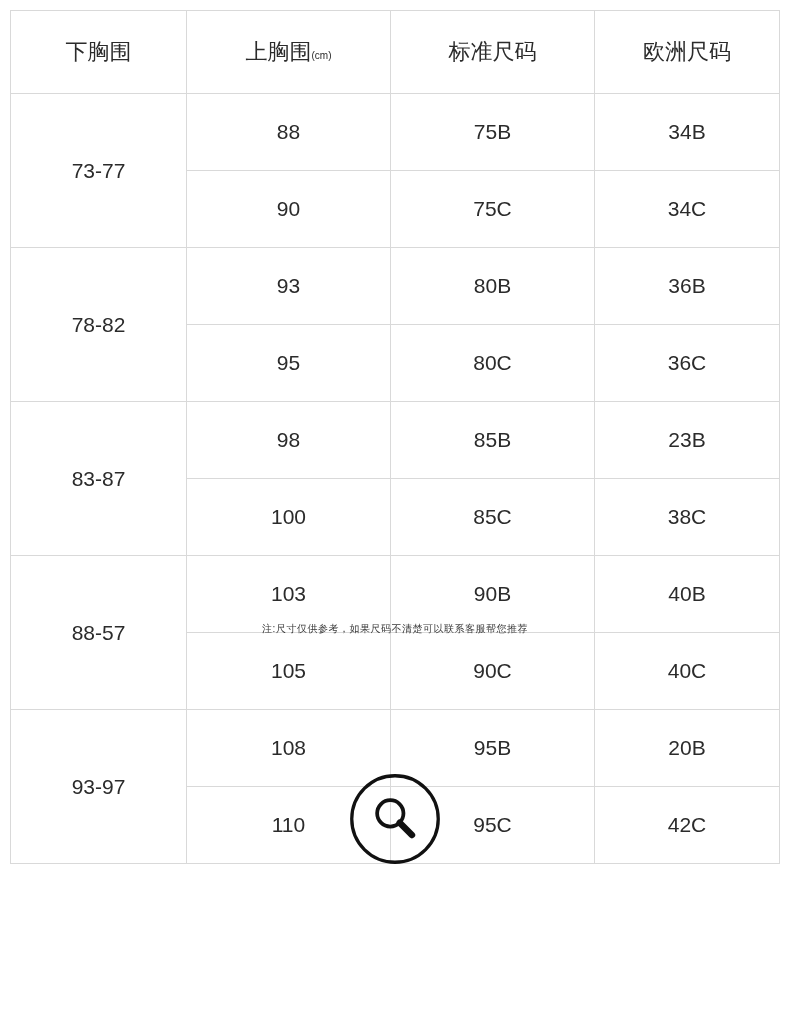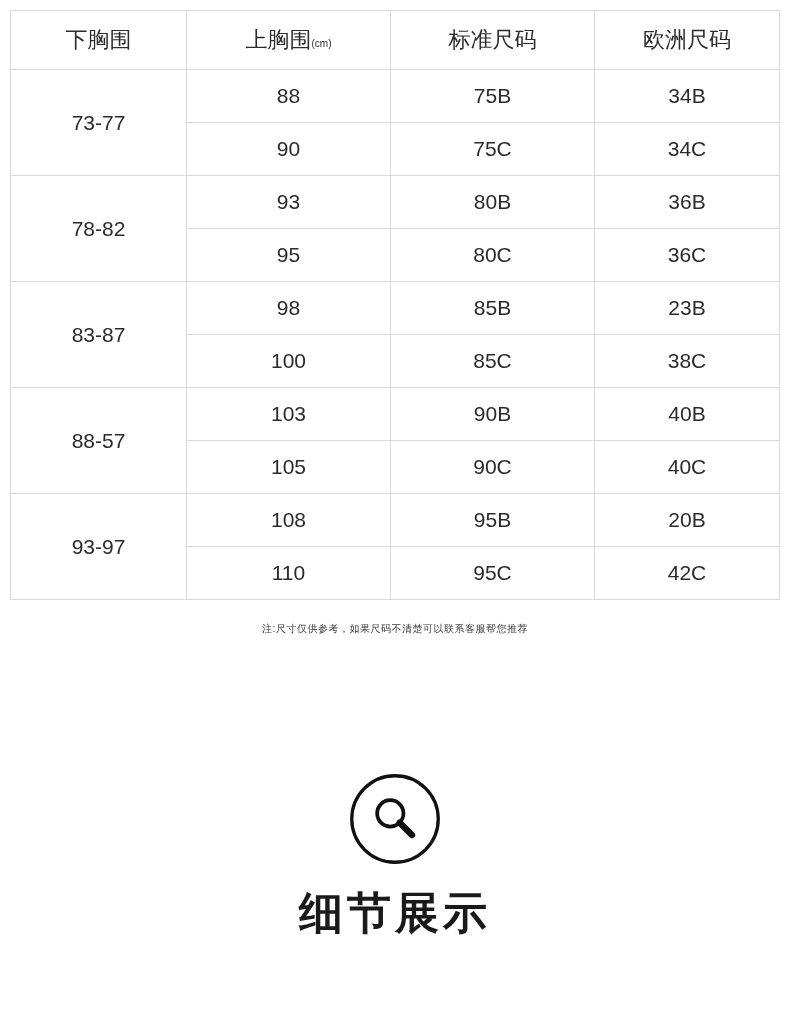--- a/index.html
+++ b/index.html
@@ -38,21 +38,21 @@
   table.size-table col.c4 { width: 185px; }
 
   table.size-table th,
   table.size-table td {
     border: 1px solid #d9d9d9;
     text-align: center;
     vertical-align: middle;
     font-weight: normal;
     color: #2b2b2b;
     font-size: 21px;
-    padding: 0;
+    padding: 12px;
   }
   table.size-table thead th {
     height: 58px;
     font-size: 22px;
   }
   table.size-table tbody td {
     height: 52px;
   }
   .unit {
     font-size: 10px;
@@ -186,16 +186,15 @@
   </div>
 
   <div class="note">注:尺寸仅供参考，如果尺码不清楚可以联系客服帮您推荐</div>
 
   <div class="detail-block">
     <svg class="magnifier" viewBox="0 0 100 100">
       <circle cx="50" cy="50" r="46" fill="none" stroke="#111111" stroke-width="3.5"></circle>
       <circle cx="45" cy="44" r="14" fill="none" stroke="#111111" stroke-width="4"></circle>
       <line x1="55" y1="54" x2="68" y2="67" stroke="#111111" stroke-width="7" stroke-linecap="round"></line>
     </svg>
-    <div class="detail-title">细节展示</div>
   </div>
 
 </div>
 
 </body></html>

